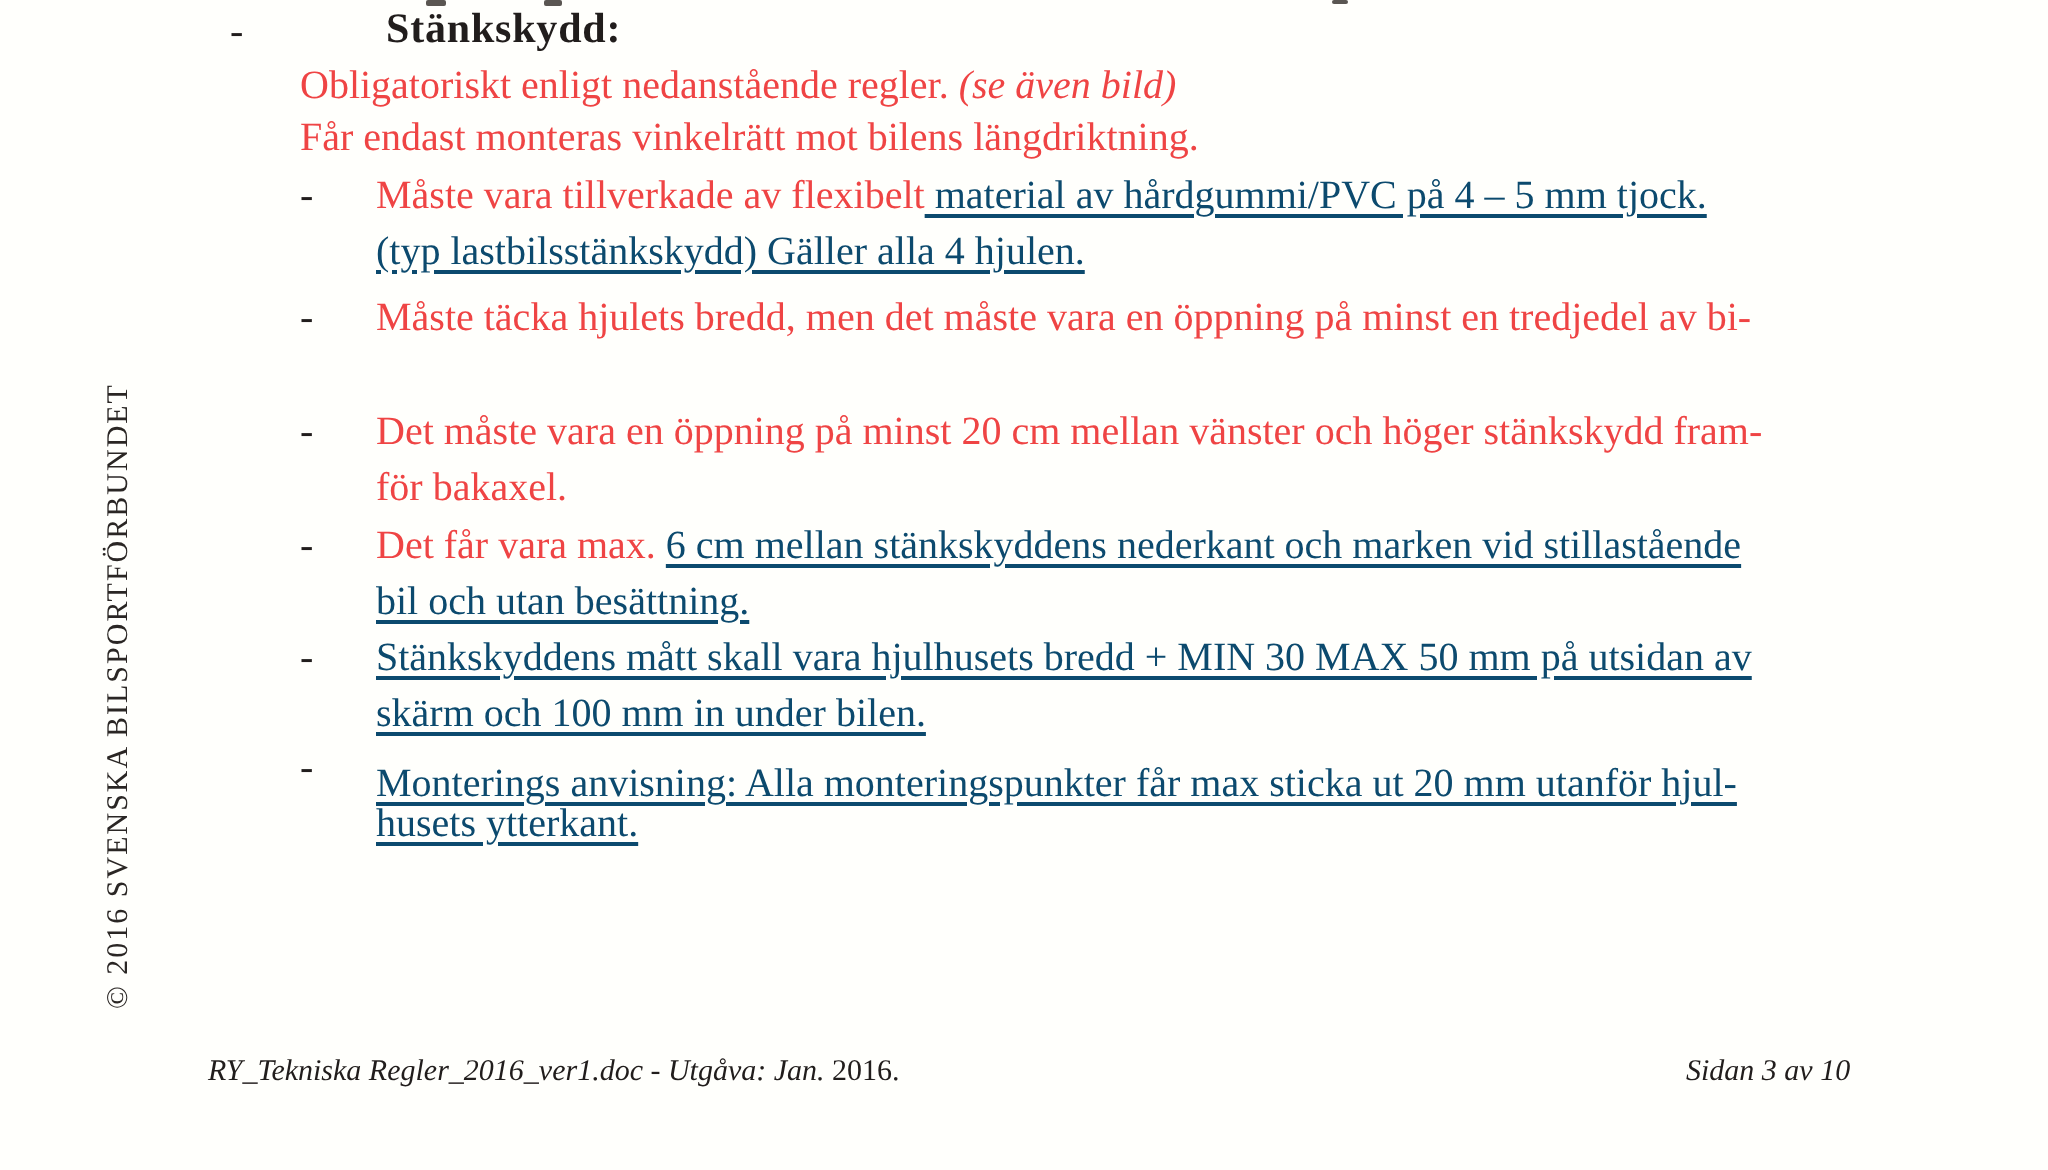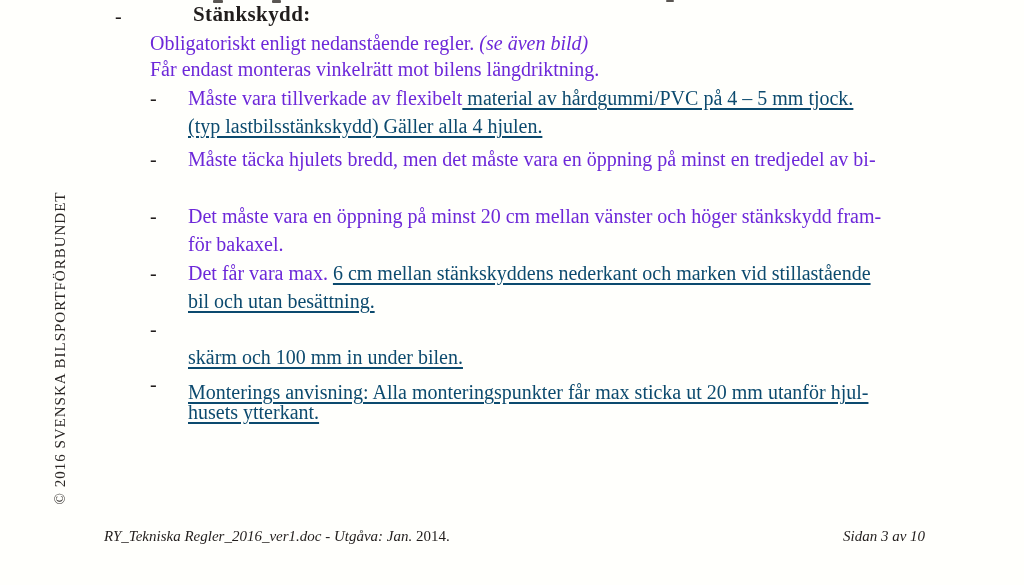--- a/index.html
+++ b/index.html
@@ -14,21 +14,21 @@
     overflow: hidden;
     font-family: "Liberation Serif", "DejaVu Serif", serif;
     color: #211d1c;
   }
   .line {
     position: absolute;
     font-size: 20px;
     line-height: 24px;
     white-space: nowrap;
   }
-  .black { color: #6d28d9; }
+  .black { color: #ef4444; }
   .red   { color: #0c4a6e; }
   .u {
     text-decoration: underline;
     text-decoration-thickness: 2px;
     text-underline-offset: 3px;
   }
   .it { font-style: italic; }
   .marker {
     position: absolute;
     font-size: 20px;
@@ -97,23 +97,24 @@
 
   <div class="marker" style="left:150px; top:204px;">-</div>
   <div class="line black" style="left:188px; top:204px;">Det måste vara en öppning på minst 20 cm mellan vänster och höger stänkskydd fram-</div>
   <div class="line black" style="left:188px; top:232px;">för bakaxel.</div>
 
   <div class="marker" style="left:150px; top:261px;">-</div>
   <div class="line" style="left:188px; top:261px;"><span class="black">Det får vara max. </span><span class="red u">6 cm mellan stänkskyddens nederkant och marken vid stillastående</span></div>
   <div class="line red u" style="left:188px; top:289px;">bil och utan besättning.</div>
 
   <div class="marker" style="left:150px; top:317px;">-</div>
+  <div class="line red u" style="left:188px; top:317px;">Stänkskyddens mått skall vara hjulhusets bredd + MIN 30 MAX 50 mm på utsidan av</div>
   <div class="line red u" style="left:188px; top:345px;">skärm och 100 mm in under bilen.</div>
 
   <div class="marker" style="left:150px; top:372px;">-</div>
   <div class="line red u" style="left:188px; top:380px;">Monterings anvisning: Alla monteringspunkter får max sticka ut 20 mm utanför hjul-</div>
   <div class="line red u" style="left:188px; top:400px;">husets ytterkant.</div>
 
 
-  <div class="footer-text" style="left:104px; top:528px;"><span class="it">RY_Tekniska Regler_2016_ver1.doc - Utgåva: Jan.</span><span> 2014.</span></div>
+  <div class="footer-text" style="left:104px; top:528px;"><span class="it">RY_Tekniska Regler_2016_ver1.doc - Utgåva: Jan.</span><span> 2016.</span></div>
   <div class="footer-text it" style="left:843px; top:528px;">Sidan 3 av 10</div>
 
 </div>
 
 </body></html>

